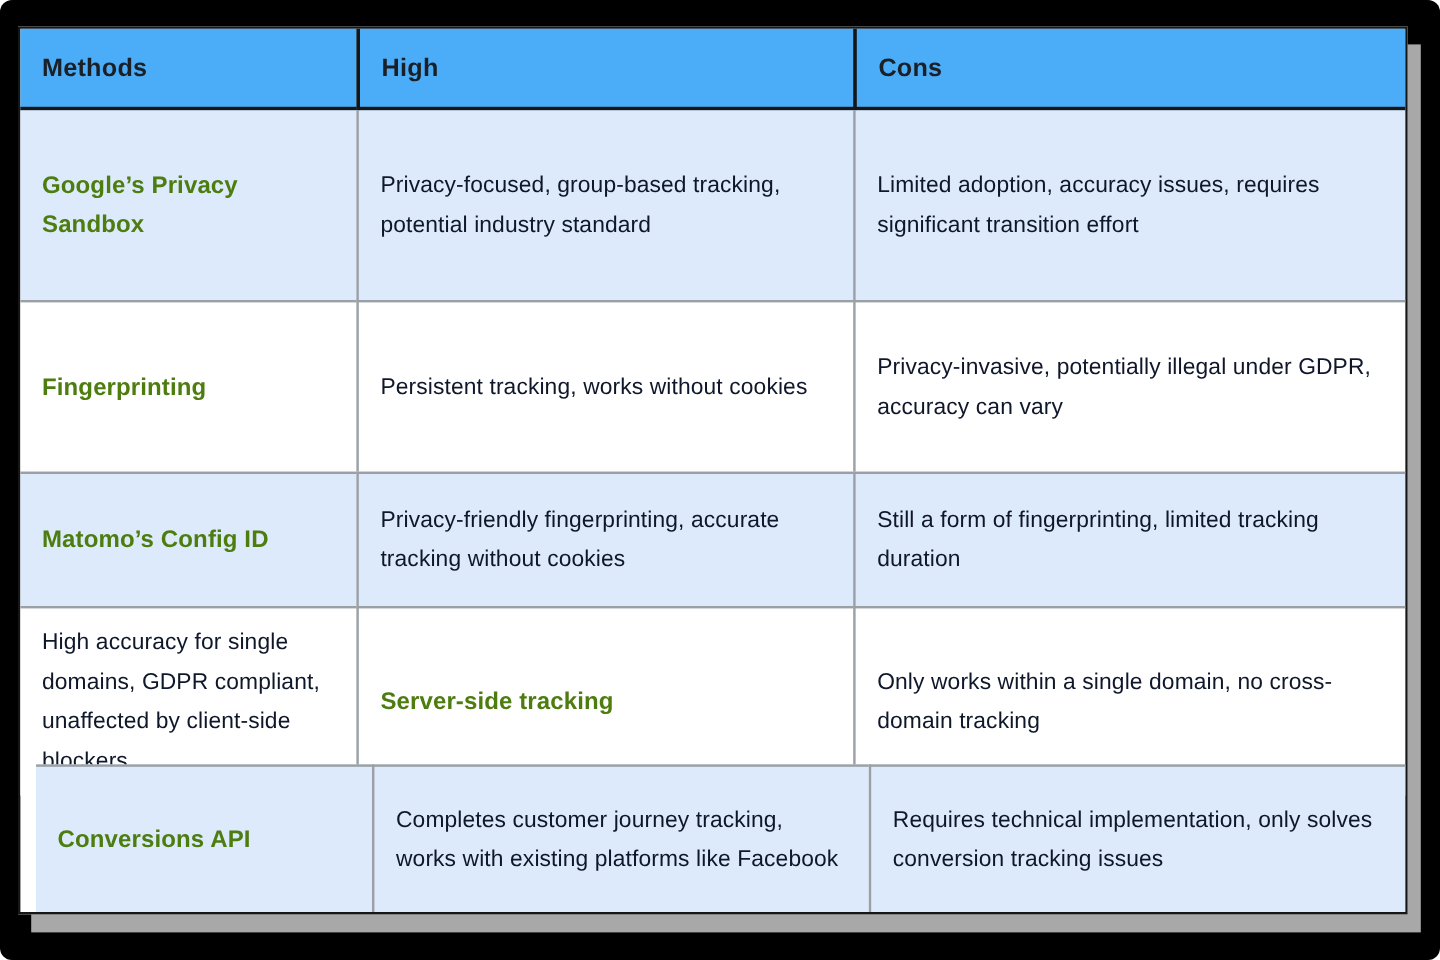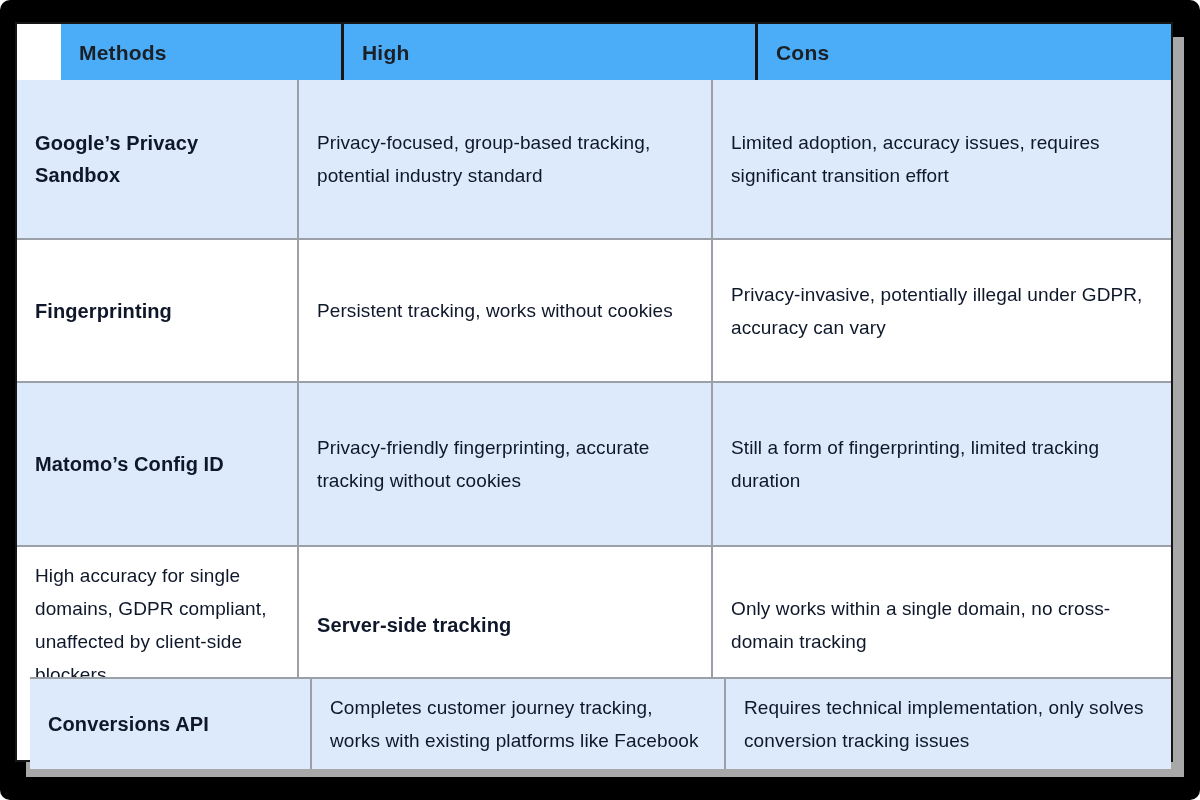--- a/index.html
+++ b/index.html
@@ -27,24 +27,24 @@
     border: 2px solid #161616;
     box-shadow: 11px 15px 0 0 #a8a8a8;
     display: flex;
     flex-direction: column;
   }
   .row {
     display: grid;
     grid-template-columns: 280px 414px 1fr;
     flex: 0 0 auto;
   }
-  .row.header  { height: 56px; margin-left: 44px; }
+  .row.header  { height: 68px; }
   .row.r0 { height: 158px; }
   .row.r1 { height: 143px; border-radius: 31px; }
-  .row.r2 { height: 164px; }
+  .row.r2 { height: 112px; }
   .row.r3 { height: 132px; }
   .row.r4 { flex: 1 1 auto; padding-left: 13px; }
 
   .cell {
     box-sizing: border-box;
     display: flex;
     align-items: center;
     padding: 12px 18px;
     font-size: 19px;
     line-height: 33px;
@@ -62,21 +62,21 @@
     background: #4bacf7;
     font-size: 21px;
     font-weight: 700;
     color: #1b2026;
     letter-spacing: 0.2px;
   }
   .method-cell {
     font-weight: 700;
     font-size: 20px;
     line-height: 32px;
-    color: #0f172a;
+    color: #4d7c0f;
   }
   .row.alt .cell { background: #dceafb; }
   .row.plain .cell { background: #ffffff; }
 </style>
 </head>
 <body>
 
 <div class="canvas">
   <div class="table-card">
 

